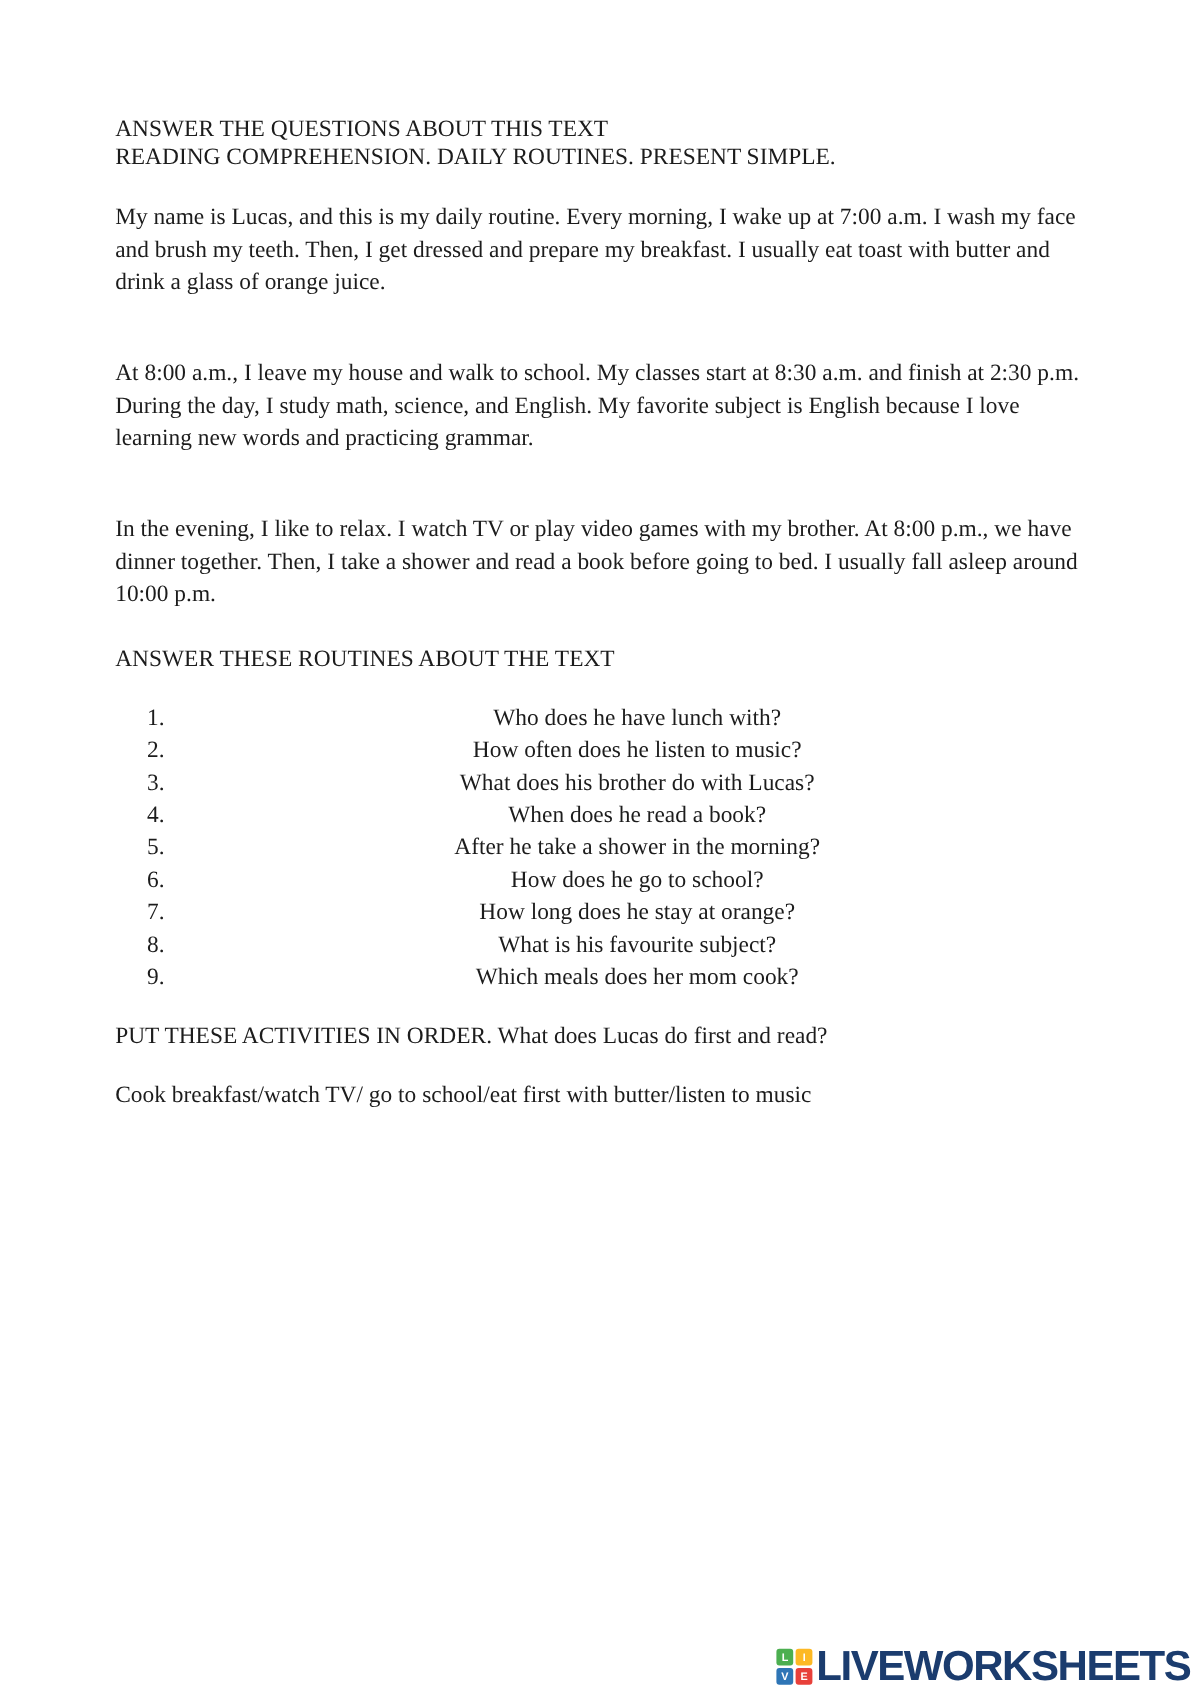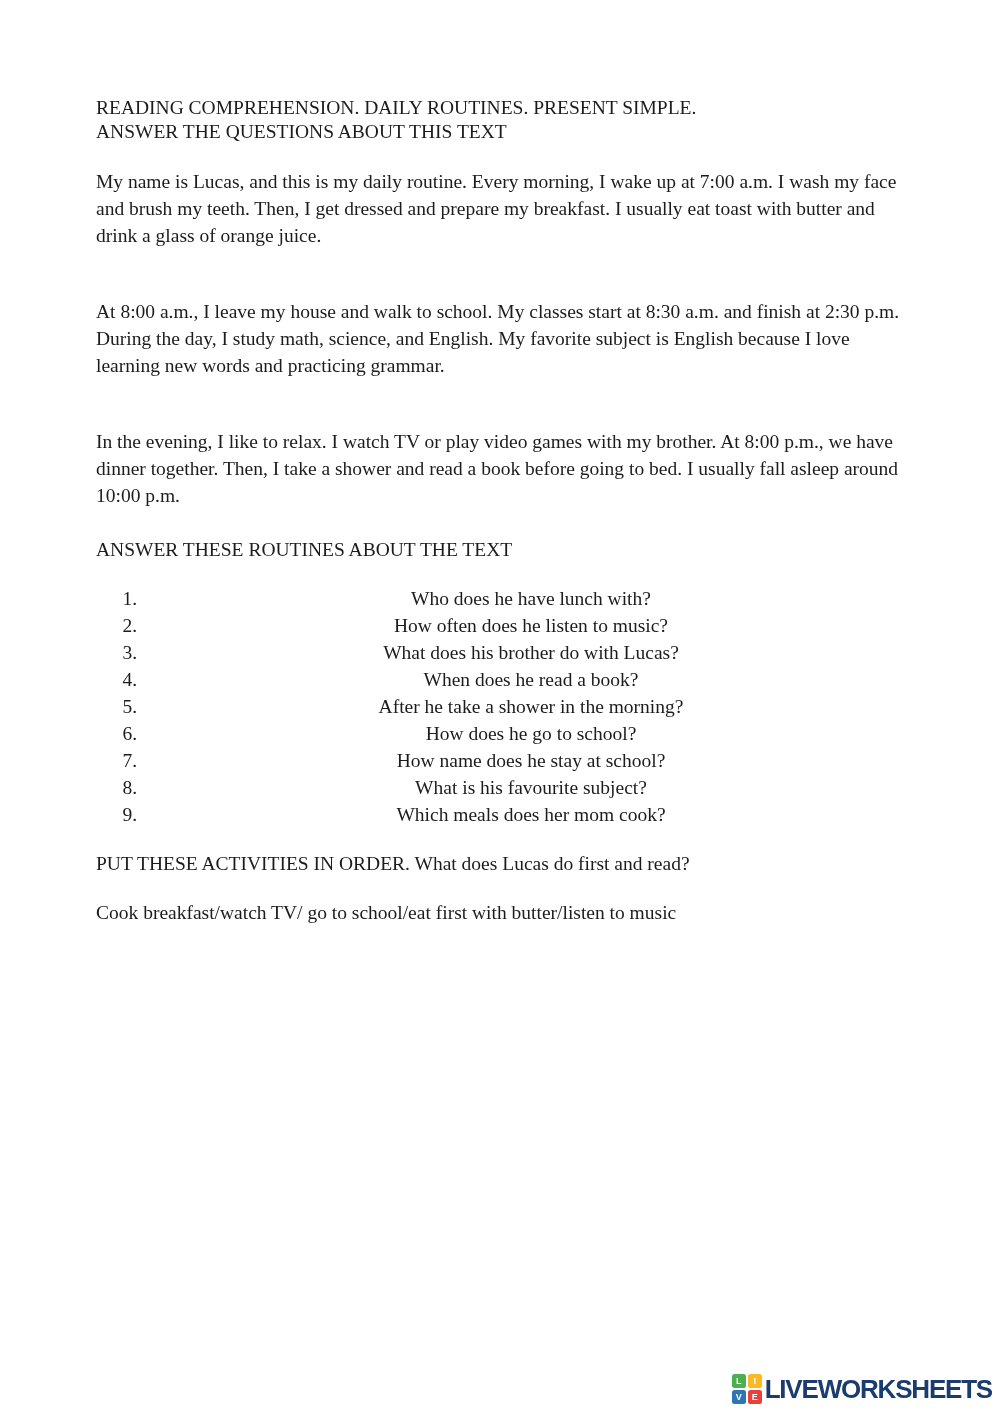--- a/index.html
+++ b/index.html
@@ -62,49 +62,49 @@
     color: #ffffff;
     font-family: "Liberation Sans", sans-serif;
     font-weight: bold;
     font-size: 9px;
     line-height: 14px;
     text-align: center;
   }
   .logo-text {
     font-family: "Liberation Sans", sans-serif;
     font-weight: 800;
-    font-size: 26px;
+    font-size: 35px;
     letter-spacing: -1.2px;
     line-height: 32px;
   }
 </style>
 </head>
 <body>
 
 <div class="content">
 
   <div class="doc-title">
+    <div>ANSWER THE QUESTIONS ABOUT THIS TEXT</div>
     <div>READING COMPREHENSION. DAILY ROUTINES. PRESENT SIMPLE.</div>
-    <div>ANSWER THE QUESTIONS ABOUT THIS TEXT</div>
   </div>
 
   <p class="para">My name is Lucas, and this is my daily routine. Every morning, I wake up at 7:00 a.m. I wash my face and brush my teeth. Then, I get dressed and prepare my breakfast. I usually eat toast with butter and drink a glass of orange juice.</p>
   <p class="para">At 8:00 a.m., I leave my house and walk to school. My classes start at 8:30 a.m. and finish at 2:30 p.m. During the day, I study math, science, and English. My favorite subject is English because I love learning new words and practicing grammar.</p>
   <p class="para last">In the evening, I like to relax. I watch TV or play video games with my brother. At 8:00 p.m., we have dinner together. Then, I take a shower and read a book before going to bed. I usually fall asleep around 10:00 p.m.</p>
 
   <div class="section-heading">ANSWER THESE ROUTINES ABOUT THE TEXT</div>
 
   <ol class="question-list">
     <li>Who does he have lunch with?</li>
     <li>How often does he listen to music?</li>
     <li>What does his brother do with Lucas?</li>
     <li>When does he read a book?</li>
     <li>After he take a shower in the morning?</li>
     <li>How does he go to school?</li>
-    <li>How name does he stay at school?</li>
+    <li>How long does he stay at orange?</li>
     <li>What is his favourite subject?</li>
     <li>Which meals does her mom cook?</li>
   </ol>
 
   <div class="section-heading">PUT THESE ACTIVITIES IN ORDER. What does Lucas do first and read?</div>
 
   <p class="order-line">Cook breakfast/watch TV/ go to school/eat first with butter/listen to music</p>
 
 </div>
 

